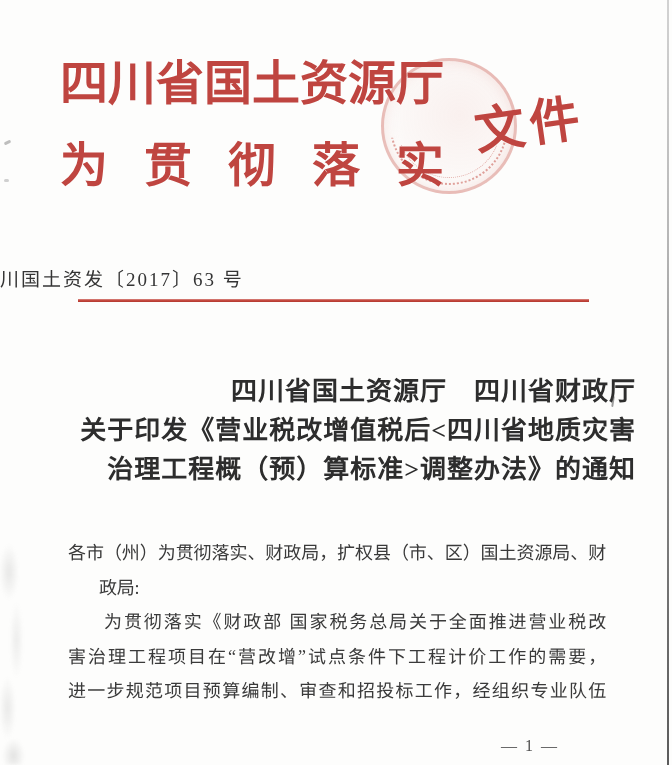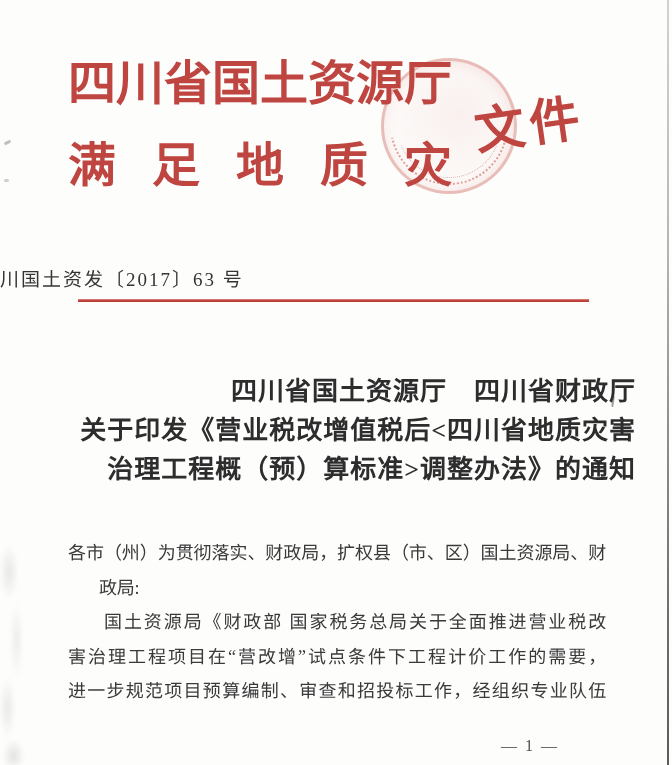--- a/index.html
+++ b/index.html
@@ -12,21 +12,21 @@
   html,body{margin:0;padding:0;background:#ffffff;}
   .page{
     position:relative;
     width:672px;height:765px;
     background:#fdfdfc;
     overflow:hidden;
     font-family:"Liberation Serif","DejaVu Serif",serif;
   }
   
   .agency-line{
-    position:absolute;left:68px;width:384px;
+    position:absolute;left:60px;width:384px;
     font-size:48px;font-weight:bold;line-height:1.15;
     color:var(--header_red);
     text-align:justify;text-align-last:justify;
     z-index:2;
   }
   .agency-line.l1{top:56px;}
   .agency-line.l2{top:138px;}
   .doc-type{
     position:absolute;left:474px;top:84px;
     font-size:50px;font-weight:bold;color:var(--header_red);
@@ -104,41 +104,41 @@
   .speck.a{left:4px;top:141px;width:7px;height:3px;transform:rotate(-25deg);}
   .speck.b{left:4px;top:179px;width:5px;height:3px;opacity:.7;}
   .speck.c{left:612px;top:396px;width:2px;height:11px;transform:rotate(8deg);background:rgba(80,80,80,0.55);}
 </style>
 </head>
 <body>
 
 <div class="page">
 
   <div class="agency-line l1">四川省国土资源厅</div>
-  <div class="agency-line l2">满足地质灾</div>
+  <div class="agency-line l2">为贯彻落实</div>
   <div class="doc-type">文件</div>
 
   <div class="seal">
     <div class="seal-dotted"></div>
     <div class="seal-dotted inner"></div>
   </div>
 
   <div class="doc-number">川国土资发〔2017〕63 号</div>
   <div class="red-rule"></div>
 
   <div class="title-block">
     <div>四川省国土资源厅　四川省财政厅</div>
     <div>关于印发《营业税改增值税后&lt;四川省地质灾害</div>
     <div>治理工程概（预）算标准&gt;调整办法》的通知</div>
   </div>
 
   <div class="body-block">
     <div class="body-line">各市（州）为贯彻落实、财政局，扩权县（市、区）国土资源局、财</div>
     <div class="body-line short">政局:</div>
-    <div class="body-line indent">国土资源局《财政部 国家税务总局关于全面推进营业税改</div>
+    <div class="body-line indent">为贯彻落实《财政部 国家税务总局关于全面推进营业税改</div>
     <div class="body-line">害治理工程项目在“营改增”试点条件下工程计价工作的需要，</div>
     <div class="body-line">进一步规范项目预算编制、审查和招投标工作，经组织专业队伍</div>
   </div>
 
   <div class="page-number">— 1 —</div>
 
   <div class="edge-line-right"></div>
   <div class="smudge-left"></div>
   <div class="speck a"></div>
   <div class="speck b"></div>

